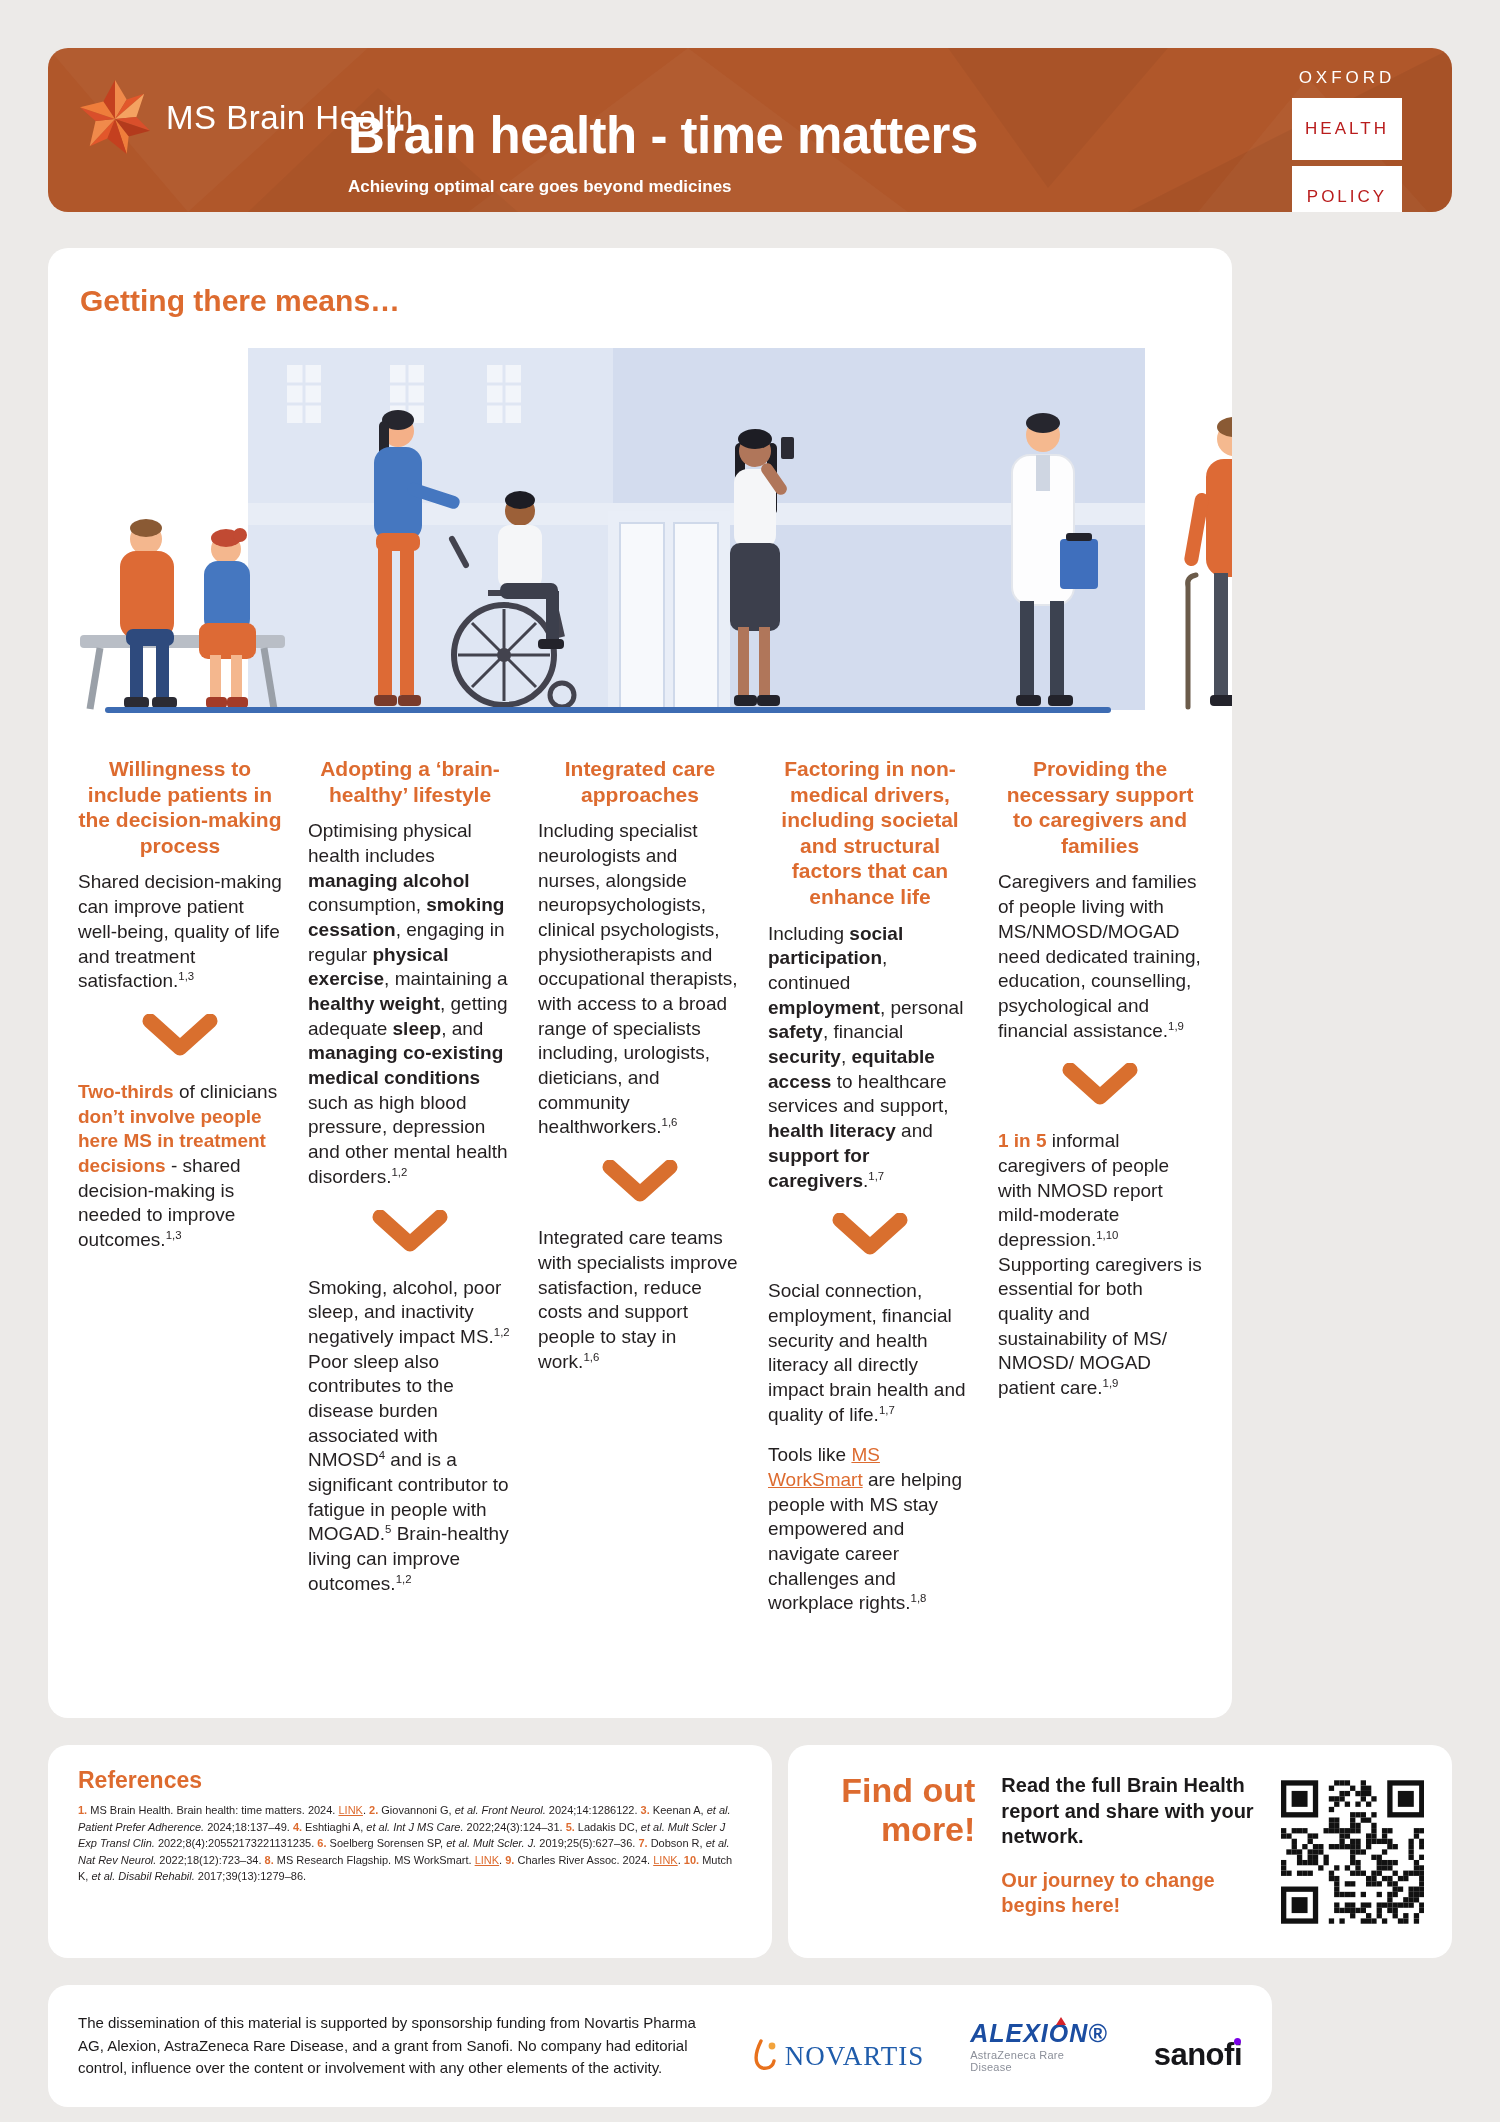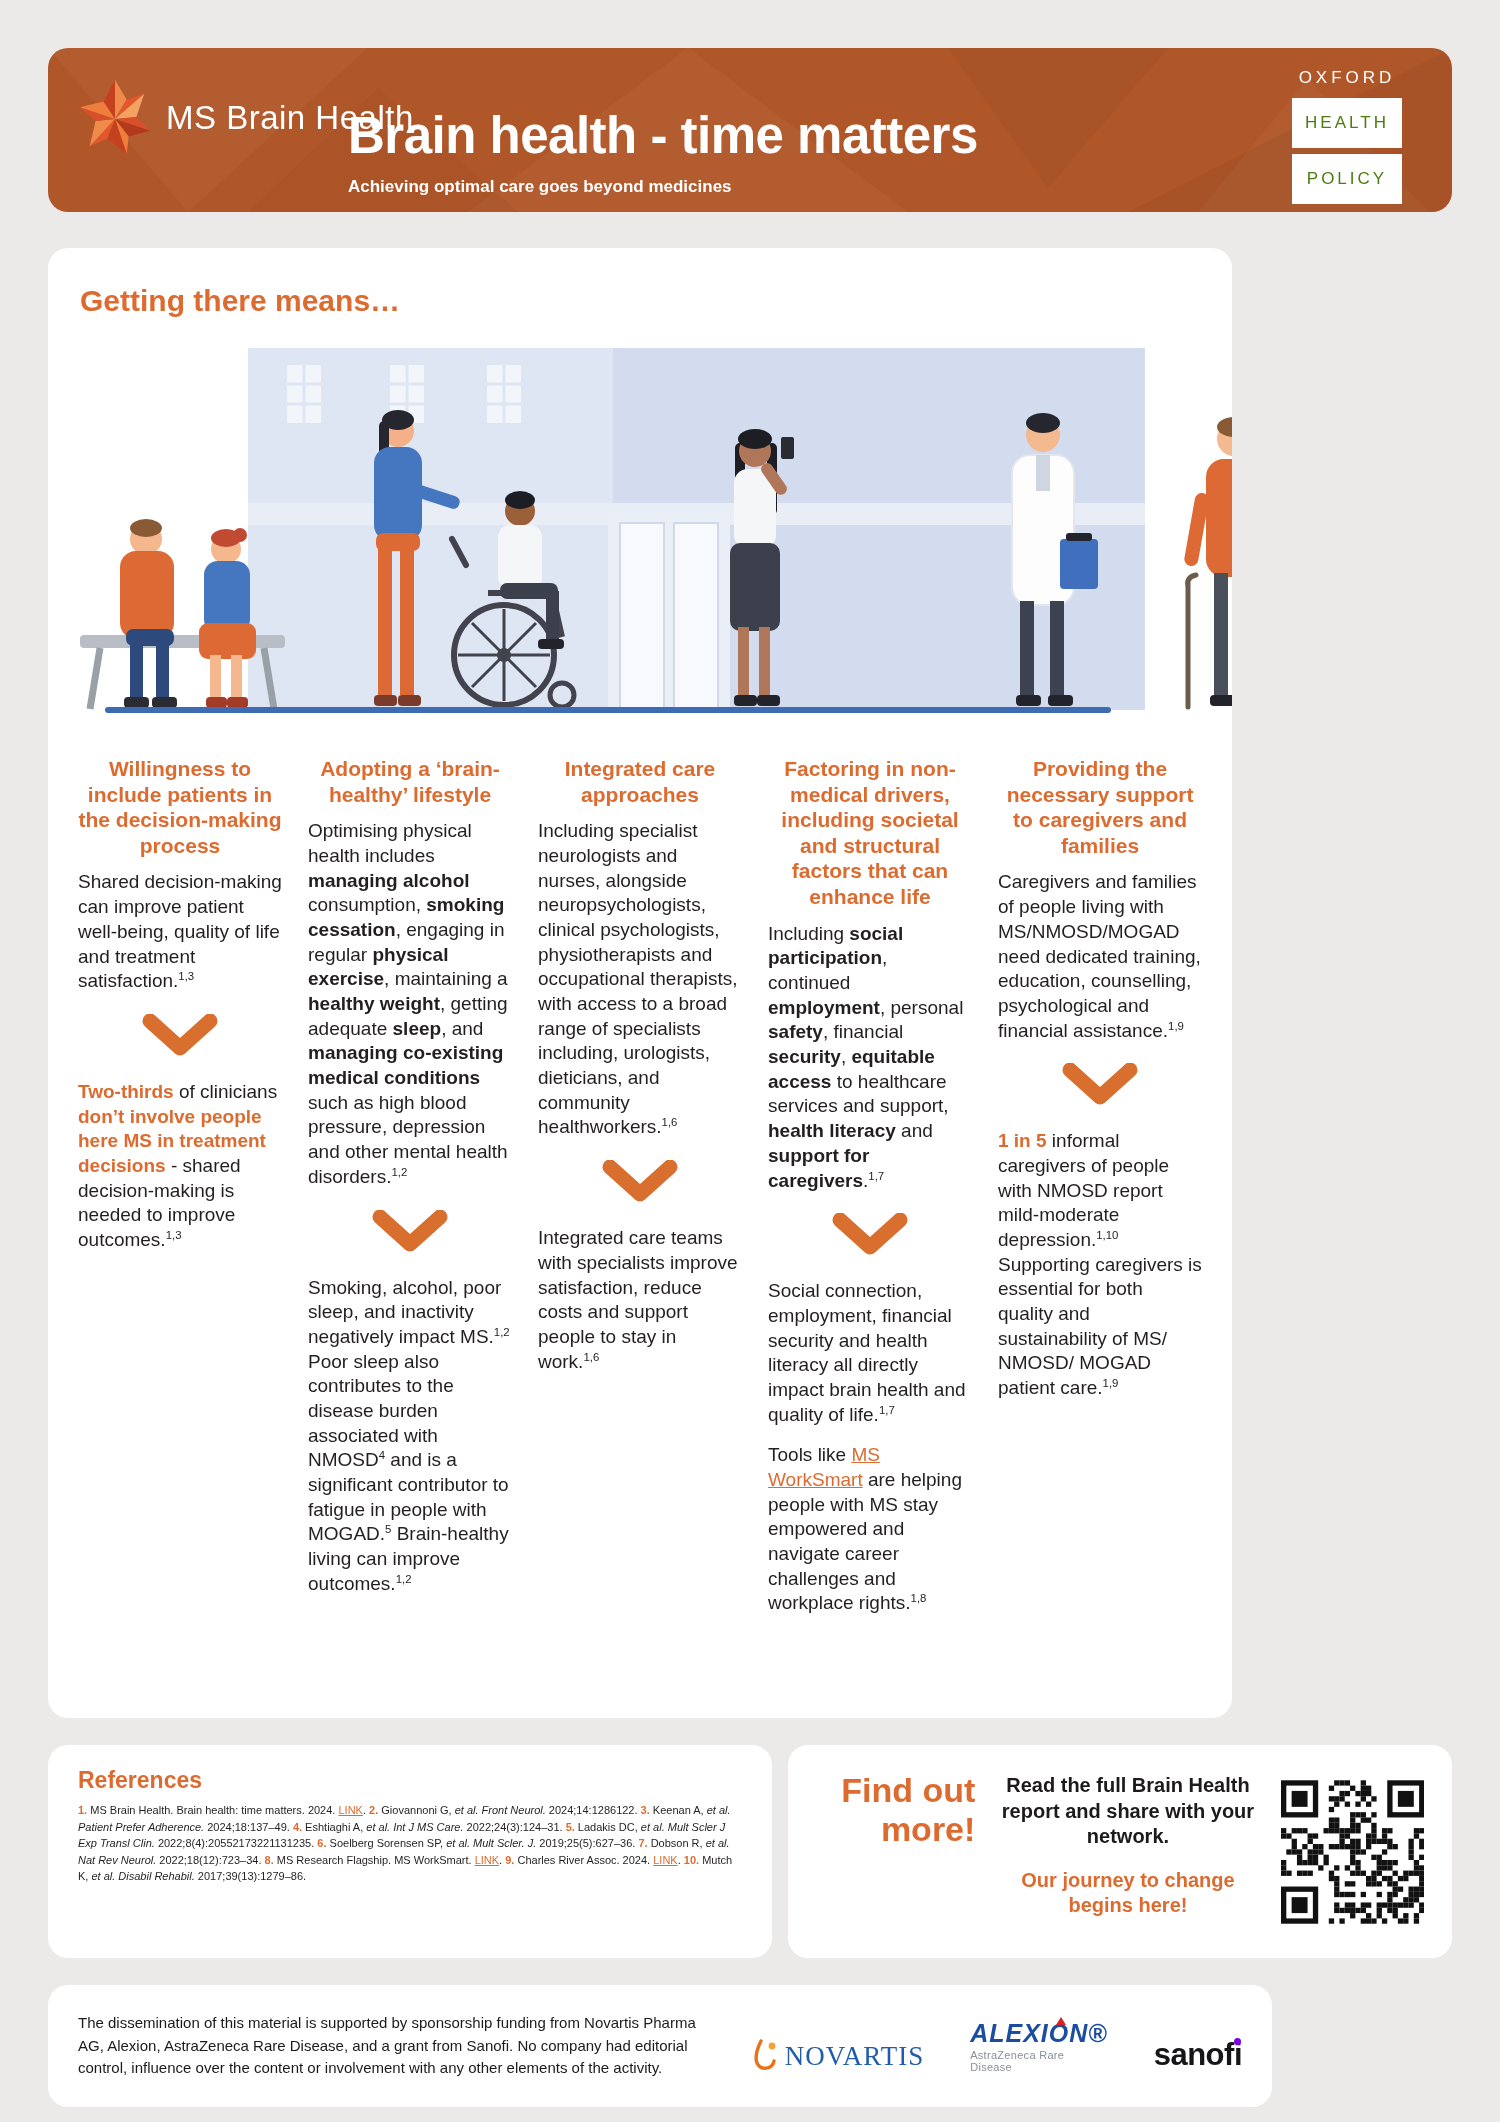--- a/index.html
+++ b/index.html
@@ -11,21 +11,21 @@
   .banner { position:absolute; left:48px; top:48px; width:1404px; height:164px;
             background:#b0572a; border-radius:20px; overflow:hidden; }
   .banner svg.texture { position:absolute; inset:0; width:100%; height:100%; }
   .brand { position:absolute; left:32px; top:32px; display:flex; align-items:center; gap:16px; }
   .brand-name { color:#fff; font-size:33px; font-weight:300; letter-spacing:0.5px; }
   .title-block { position:absolute; left:300px; top:16px; }
   .main-title { color:#fff; font-size:51px; font-weight:800; letter-spacing:-0.5px; line-height:1.05;margin-top:45px; }
   .sub-title { color:#fff; font-size:17px; font-weight:700; margin-top:14px; }
   .forum { position:absolute; right:50px; top:16px; width:110px; display:flex; flex-direction:column; gap:6px; text-align:center; }
   .forum .row { color:#fff; font-size:17px; letter-spacing:4px; font-weight:400; padding:4px 0; }
-  .forum .boxed { background:#fff; color:#4d7c0f; letter-spacing:3px; padding:15px 0; }
+  .forum .boxed { background:#fff; color:#b91c1c; letter-spacing:3px; padding:21px 0; }
 
   
   .main-card { position:absolute; left:48px; top:248px; width:1184px; height:1470px;
                background:#fff; border-radius:20px; overflow:hidden; }
   .main-heading { position:absolute; left:32px; top:36px; color:#dd6b2f; font-size:30px; font-weight:800; }
   .illustration { position:absolute; left:20px; top:95px; width:1340px; height:380px; }
 
   .cols { position:absolute; left:30px; right:30px; top:508px; display:flex; gap:26px; }
   .col { flex:1; min-width:0; }
   .col-title { color:#dd6b2f; font-size:21px; font-weight:700; line-height:1.22; margin-bottom:12px;text-align:center; }
@@ -39,21 +39,21 @@
   
   .refs-card { position:absolute; left:48px; top:1745px; width:724px; height:213px;
                background:#fff; border-radius:20px; padding:22px 30px; overflow:hidden; }
   .refs-title { color:#dd6b2f; font-size:23px; font-weight:700; margin-bottom:8px; }
   .refs-body { font-size:11px; line-height:1.5; color:#231f20; }
   .refs-body i { font-style:italic; }
 
   .find-card { position:absolute; left:788px; top:1745px; width:664px; height:213px;
                background:#fff; border-radius:20px; padding:26px 28px; display:flex; gap:26px; }
   .find-heading { width:180px; text-align:right; color:#dd6b2f; font-size:34px; font-weight:800; line-height:1.15; }
-  .find-texts { width:286px; padding-top:2px;text-align:center; }
+  .find-texts { width:286px; padding-top:2px; }
   .find-text { font-size:20px; font-weight:700; color:#1c1a1b; line-height:1.28; }
   .find-cta { font-size:20px; font-weight:700; color:#dd6b2f; line-height:1.28; margin-top:18px; }
   .qr { margin-left:auto; width:162px; height:162px; background:#fff; }
   .qr svg { width:100%; height:100%; display:block; }
 
   
   .footer-card { position:absolute; left:48px; top:1985px; width:1224px; height:122px;
                  background:#fff; border-radius:20px; padding:24px 30px; display:flex; align-items:center; gap:30px; }
   .disclaimer { width:810px; font-size:15px; line-height:1.5; color:#1c1a1b; }
   .logos { margin-left:auto; display:flex; align-items:flex-end; gap:46px; }

